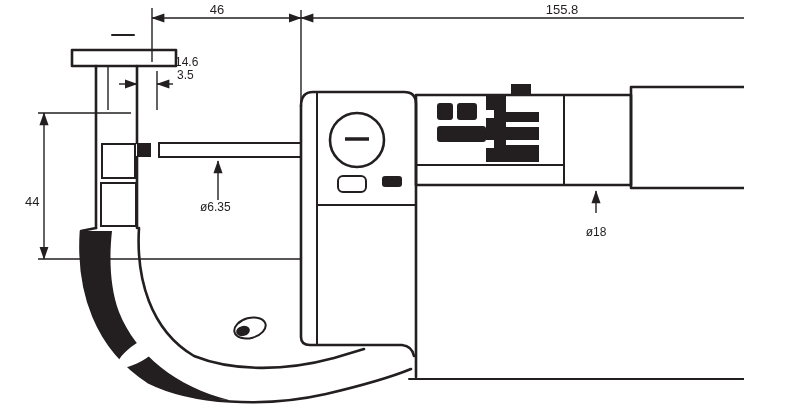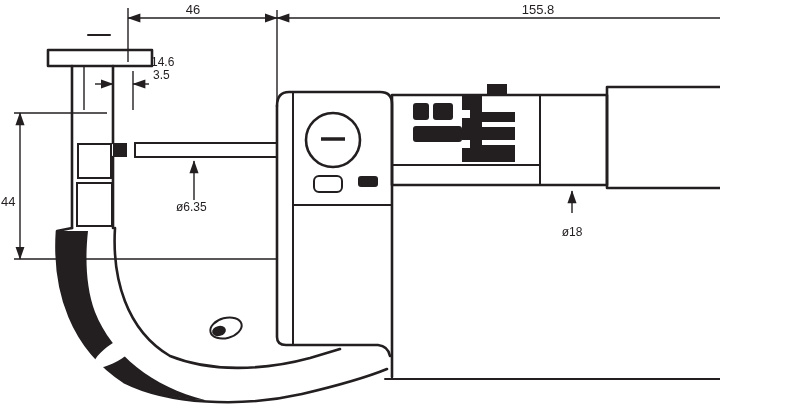--- a/index.html
+++ b/index.html
@@ -1,16 +1,16 @@
 <!DOCTYPE html>
 <html><head>
 <meta charset="utf-8">
 <style>
   html,body{margin:0;padding:0;background:#ffffff;}
-  .stage{width:720px;height:405px;position:relative;background:#ffffff;overflow:hidden;}
+  .stage{width:720px;height:405px;position:relative;background:#ffffff;overflow:hidden;padding-left:24px;}
   svg{display:block;}
   .ink-stroke{stroke:#231f20;fill:none;}
   .ink-fill{fill:#231f20;stroke:none;}
   .outline{stroke-width:2.6;stroke-linecap:round;stroke-linejoin:round;}
   .outline-thin{stroke-width:2;stroke-linecap:round;}
   .dim{stroke-width:1.4;stroke-linecap:butt;}
   .dim-text{fill:#231f20;font-family:"Liberation Sans","DejaVu Sans",sans-serif;font-size:13px;}
   .dim-text-sm{fill:#231f20;font-family:"Liberation Sans","DejaVu Sans",sans-serif;font-size:12px;}
   .mid{text-anchor:middle;}
 </style>

